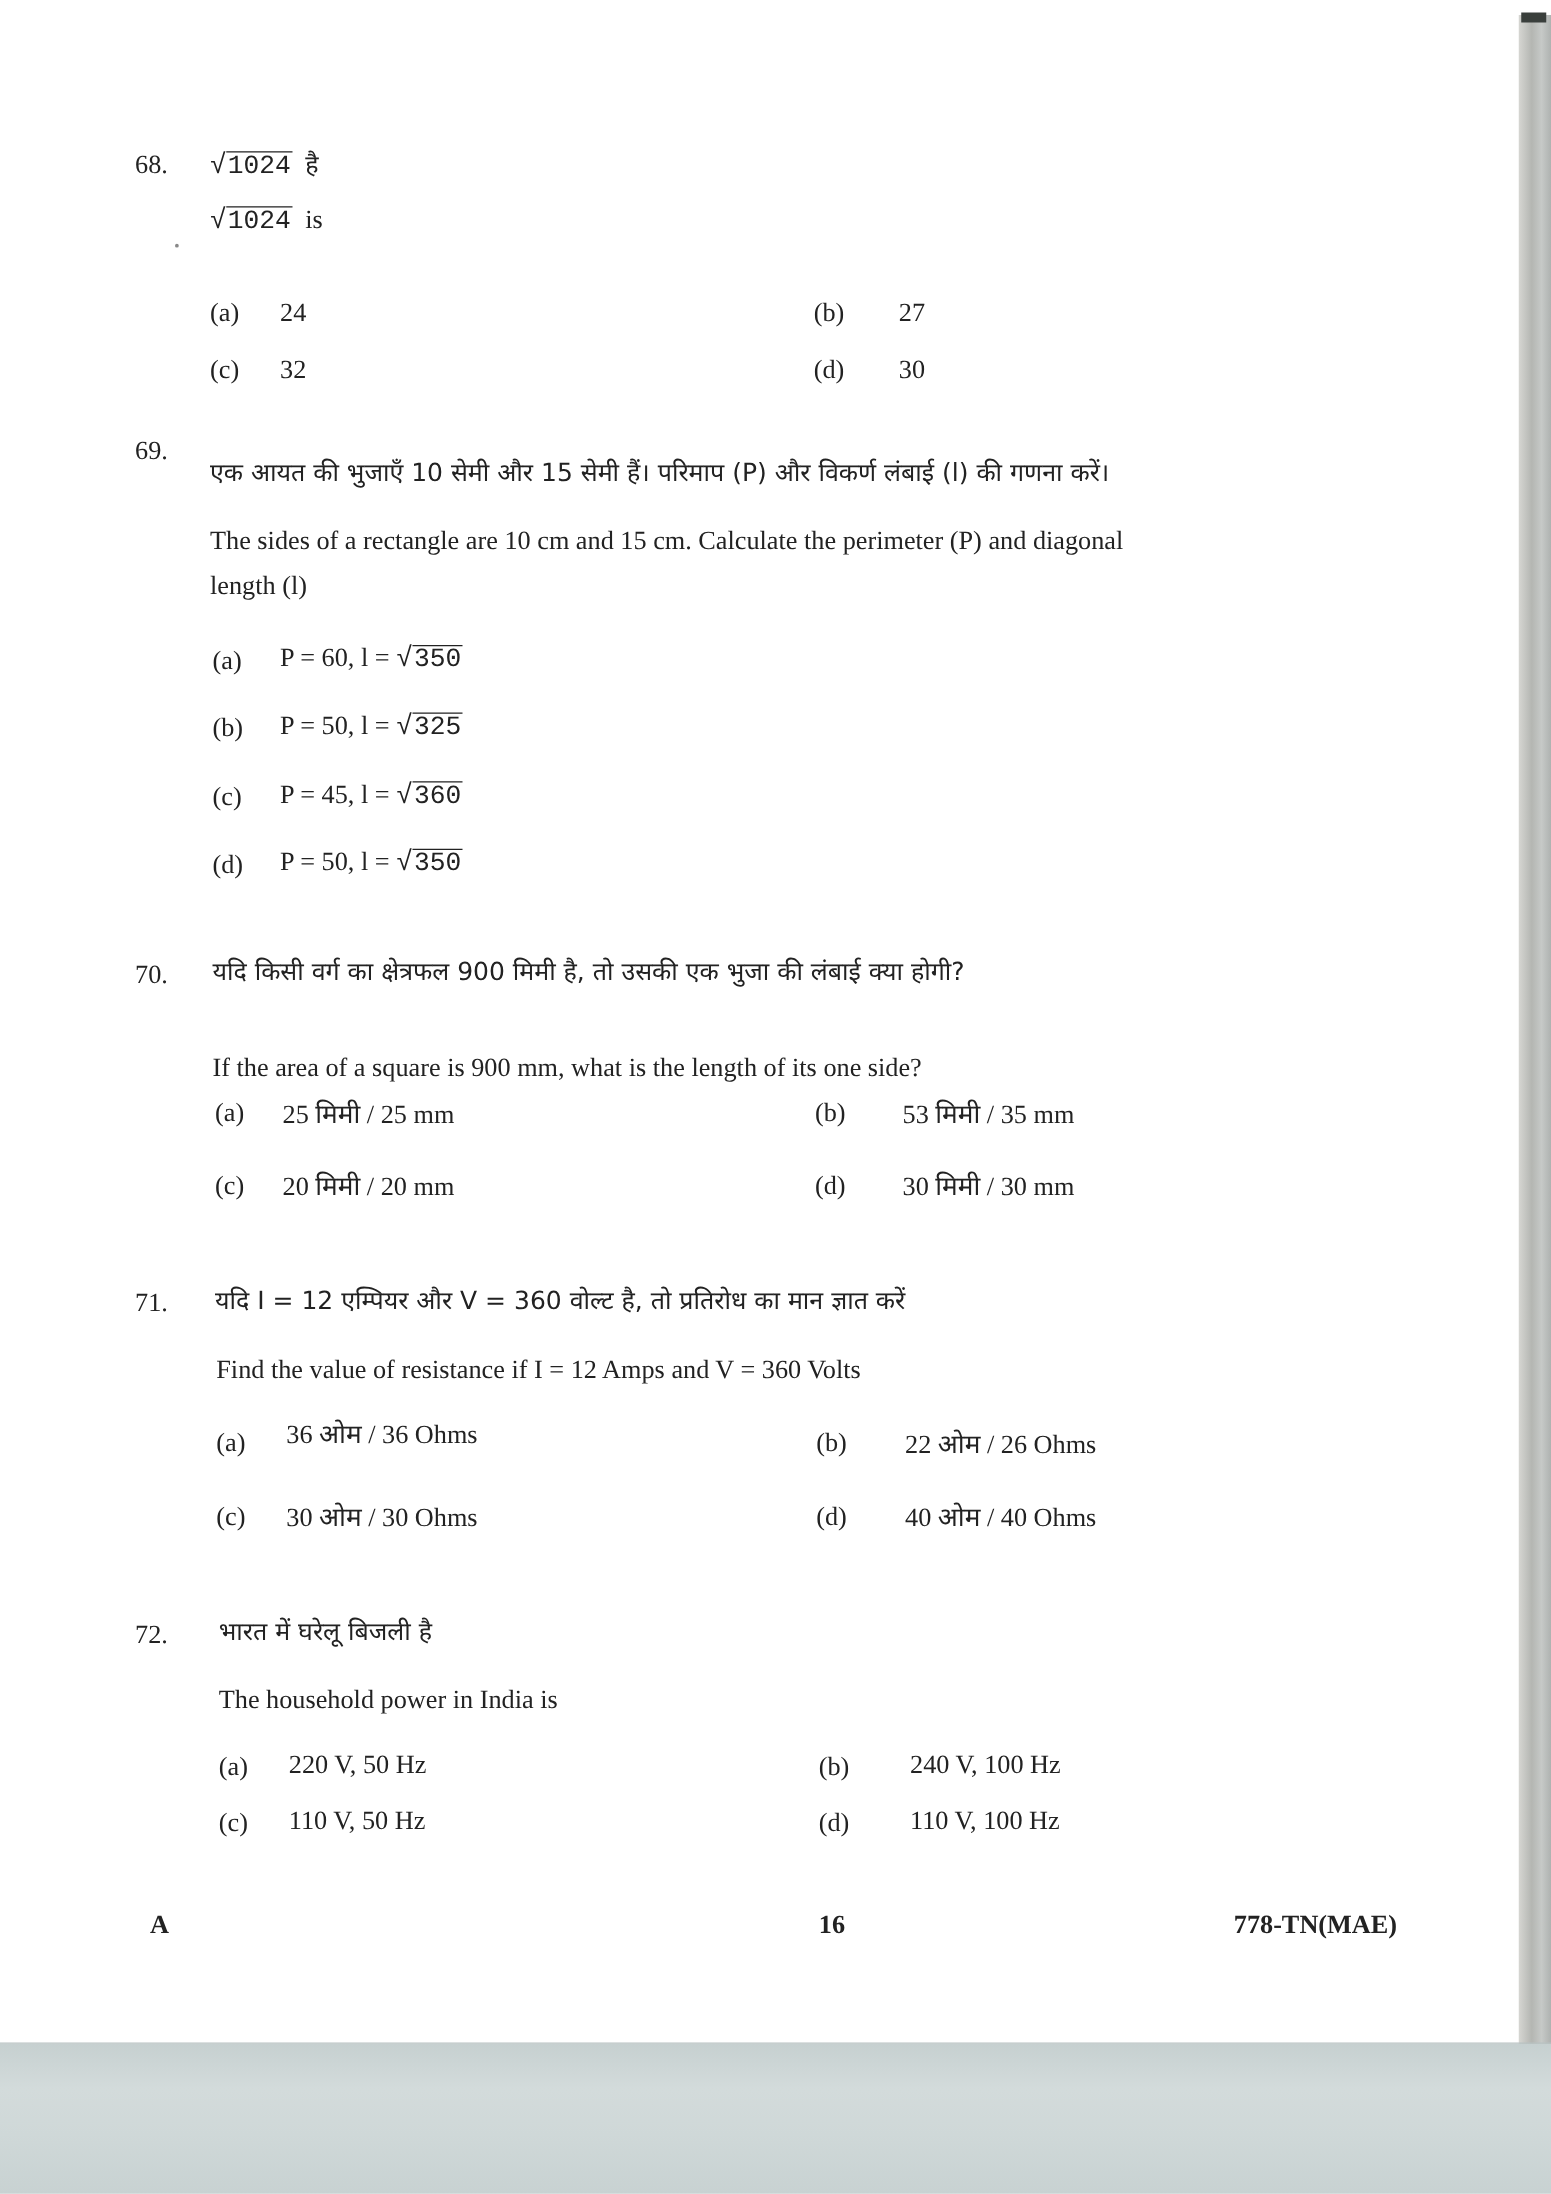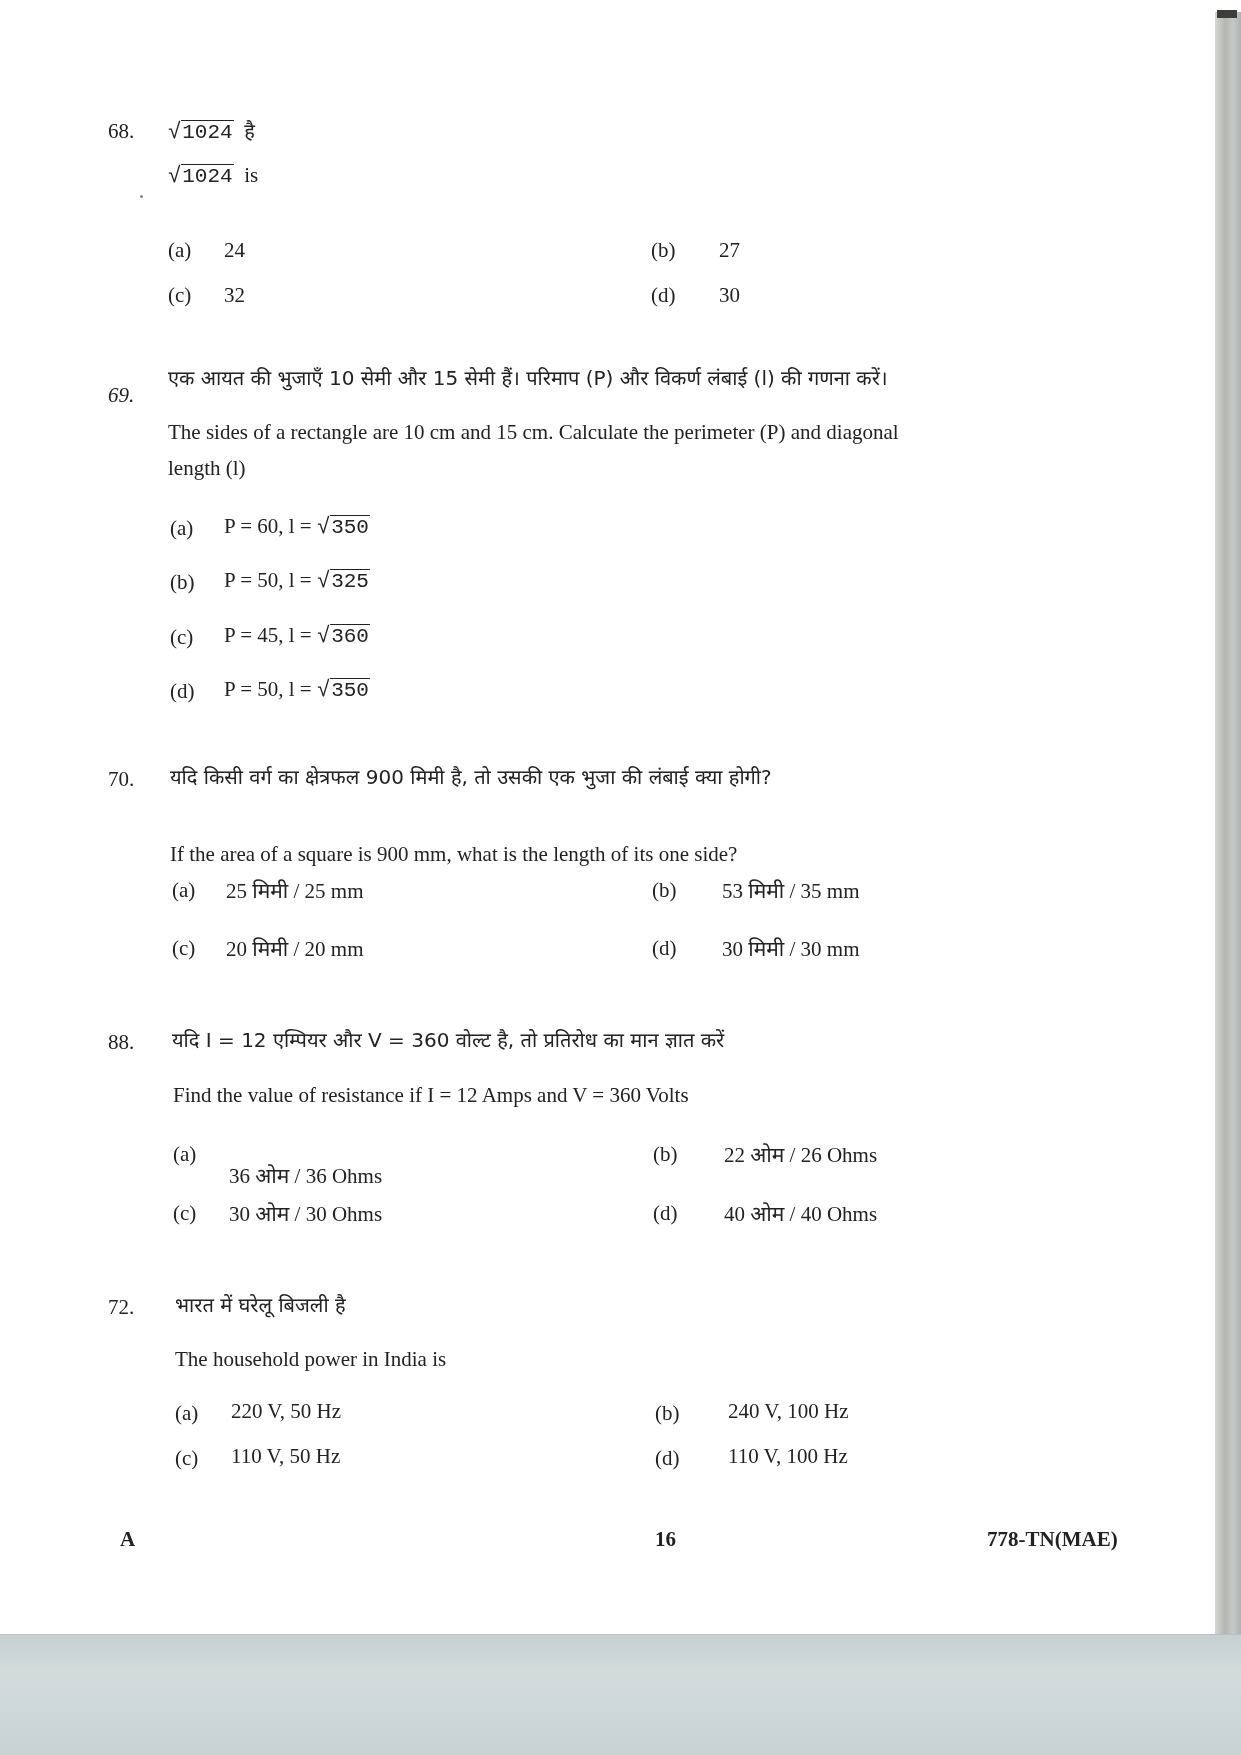--- a/index.html
+++ b/index.html
@@ -57,21 +57,21 @@
     <span class="opt-text" style="left:224px; top:238px;">24</span>
     <span class="opt-label" style="left:651px; top:238px;">(b)</span>
     <span class="opt-text" style="left:719px; top:238px;">27</span>
     <span class="opt-label" style="left:168px; top:283px;">(c)</span>
     <span class="opt-text" style="left:224px; top:283px;">32</span>
     <span class="opt-label" style="left:651px; top:283px;">(d)</span>
     <span class="opt-text" style="left:719px; top:283px;">30</span>
   </div>
 
   <div>
-    <span class="qnum" style="top:383px;font-style:italic;">69.</span>
+    <span class="qnum" style="top:348px;">69.</span>
     <span class="line hi" style="left:168px; top:364px;">एक आयत की भुजाएँ 10 सेमी और 15 सेमी हैं। परिमाप (P) और विकर्ण लंबाई (l) की गणना करें।</span>
     <span class="line" style="left:168px; top:420px;">The sides of a rectangle are 10 cm and 15 cm.  Calculate the perimeter (P) and diagonal</span>
     <span class="line" style="left:168px; top:456px;">length (l)</span>
 
     <span class="opt-label" style="left:170px; top:516px;">(a)</span>
     <span class="opt-text" style="left:224px; top:514px;"><span>P = 60,  l = </span><span class="sqrt"><span class="rad">√</span><span class="radicand">350</span></span></span>
 
     <span class="opt-label" style="left:170px; top:570px;">(b)</span>
     <span class="opt-text" style="left:224px; top:568px;"><span>P = 50,  l = </span><span class="sqrt"><span class="rad">√</span><span class="radicand">325</span></span></span>
 
@@ -91,26 +91,26 @@
     <span class="opt-text" style="left:226px; top:876px;">25 मिमी / 25 mm</span>
     <span class="opt-label" style="left:652px; top:878px;">(b)</span>
     <span class="opt-text" style="left:722px; top:876px;">53 मिमी / 35 mm</span>
     <span class="opt-label" style="left:172px; top:936px;">(c)</span>
     <span class="opt-text" style="left:226px; top:934px;">20 मिमी / 20 mm</span>
     <span class="opt-label" style="left:652px; top:936px;">(d)</span>
     <span class="opt-text" style="left:722px; top:934px;">30 मिमी / 30 mm</span>
   </div>
 
   <div>
-    <span class="qnum" style="top:1030px;">88.</span>
+    <span class="qnum" style="top:1030px;">71.</span>
     <span class="line hi" style="left:172px; top:1026px;">यदि I = 12 एम्पियर और V = 360 वोल्ट है, तो प्रतिरोध का मान ज्ञात करें</span>
     <span class="line" style="left:173px; top:1083px;">Find the value of resistance if I = 12 Amps and V = 360 Volts</span>
 
     <span class="opt-label" style="left:173px; top:1142px;">(a)</span>
-    <span class="opt-text" style="left:229px; top:1161px;text-align:center;">36 ओम / 36 Ohms</span>
+    <span class="opt-text" style="left:229px; top:1132px;text-align:center;">36 ओम / 36 Ohms</span>
     <span class="opt-label" style="left:653px; top:1142px;">(b)</span>
     <span class="opt-text" style="left:724px; top:1140px;">22 ओम / 26 Ohms</span>
     <span class="opt-label" style="left:173px; top:1201px;">(c)</span>
     <span class="opt-text" style="left:229px; top:1199px;">30 ओम / 30 Ohms</span>
     <span class="opt-label" style="left:653px; top:1201px;">(d)</span>
     <span class="opt-text" style="left:724px; top:1199px;">40 ओम / 40 Ohms</span>
   </div>
 
   <div>
     <span class="qnum" style="top:1295px;">72.</span>

